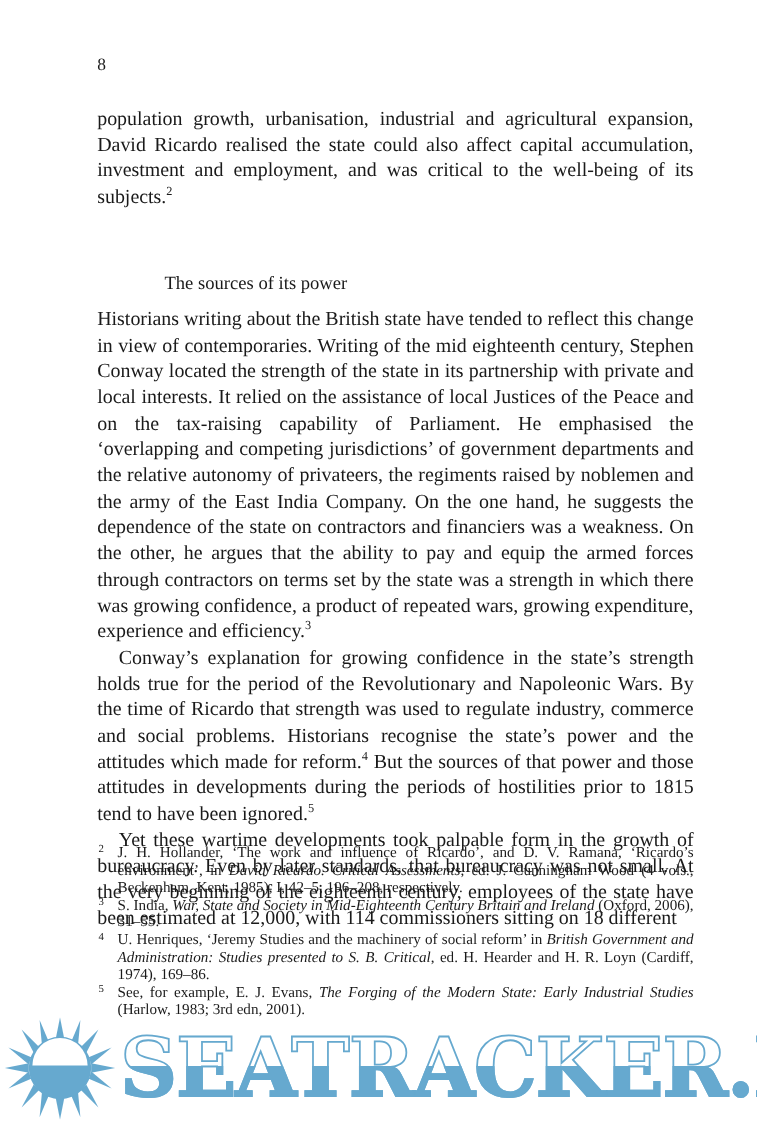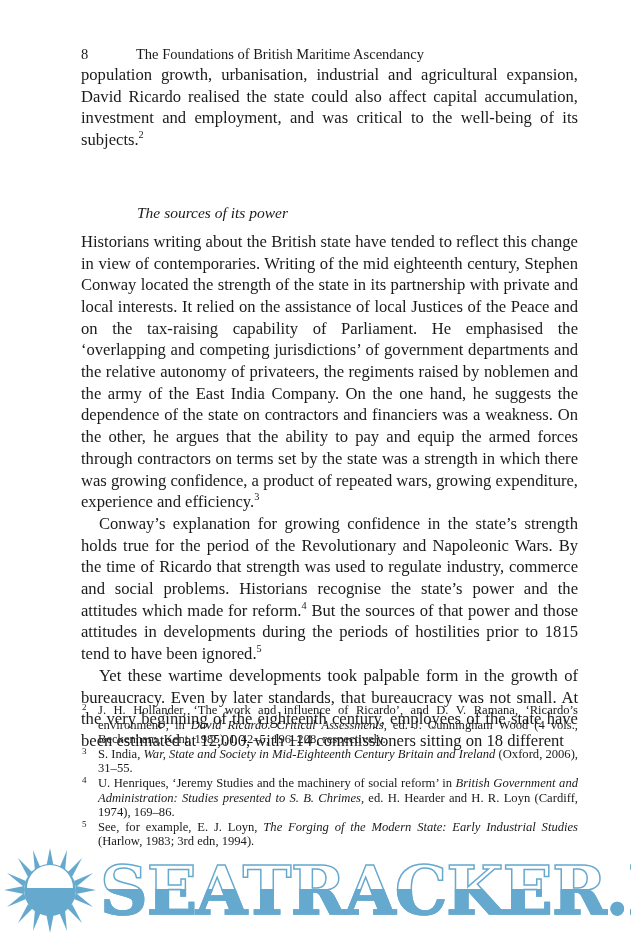--- a/index.html
+++ b/index.html
@@ -9,27 +9,27 @@
     font-family: "Liberation Serif", "DejaVu Serif", serif;
     color: #1a1a1a;
   }
   .running-head {
     font-size: 14.5px; line-height: 20px; height: 20px;
     display: flex; margin-left: 0;
   }
   .running-head .folio { width: 55px; }
   .body-text {
     font-size: 16.6px; line-height: 21.7px; text-align: justify;
-    margin-top: 0;
+    margin-top: 24px;
   }
   .body-text p { margin: 0; }
   .body-text p.indent { text-indent: 18px; }
   .body-text sup, .footnotes sup { font-size: 0.62em; line-height: 0; vertical-align: super; }
   .section-heading {
-    font-style: italic; font-size: 15.5px; line-height: 20px;
+    font-size: 15.5px; line-height: 20px;
     margin: 52px 0 8px 56px;
   }
   .footnotes {
     position: absolute; left: 81px; top: 703px; width: 497px;
     font-family: "Liberation Serif", "DejaVu Serif", serif;
     font-size: 12.6px; line-height: 14.6px; color: #1a1a1a; text-align: justify;
   }
   .fn { position: relative; padding-left: 17px; margin: 0; }
   .fn .fn-num { position: absolute; left: 1px; top: -3px; font-size: 9px; }
   .fn i { }
@@ -47,21 +47,20 @@
     transform: scaleX(0.97); transform-origin: left center;
     white-space: nowrap;
   }
 </style>
 </head>
 <body>
 
 <div class="page">
   <div class="running-head">
     <span class="folio">8</span>
-    <span>The Foundations of British Maritime Ascendancy</span>
   </div>
 
   <div class="body-text">
     <p><span>population growth, urbanisation, industrial and agricultural expansion, David Ricardo realised the state could also affect capital accumulation, investment and employment, and was critical to the well-being of its subjects.</span><sup>2</sup></p>
 
     <div class="section-heading">The sources of its power</div>
 
     <p><span>Historians writing about the British state have tended to reflect this change in view of contemporaries. Writing of the mid eighteenth century, Stephen Conway located the strength of the state in its partnership with private and local interests. It relied on the assistance of local Justices of the Peace and on the tax-raising capability of Parliament. He emphasised the ‘overlapping and competing jurisdictions’ of government departments and the relative autonomy of privateers, the regiments raised by noblemen and the army of the East India Company. On the one hand, he suggests the dependence of the state on contractors and financiers was a weakness. On the other, he argues that the ability to pay and equip the armed forces through contractors on terms set by the state was a strength in which there was growing confidence, a product of repeated wars, growing expenditure, experience and efficiency.</span><sup>3</sup></p>
 
     <p class="indent"><span>Conway’s explanation for growing confidence in the state’s strength holds true for the period of the Revolutionary and Napoleonic Wars. By the time of Ricardo that strength was used to regulate industry, commerce and social problems. Historians recognise the state’s power and the attitudes which made for reform.</span><sup>4</sup><span> But the sources of that power and those attitudes in developments during the periods of hostilities prior to 1815 tend to have been ignored.</span><sup>5</sup></p>
@@ -74,25 +73,25 @@
   <p class="fn">
     <span class="fn-num">2</span>
     <span>J. H. Hollander, ‘The work and influence of Ricardo’, and D. V. Ramana, ‘Ricardo’s environment’, in </span><i>David Ricardo. Critical Assessments</i><span>, ed. J. Cunningham Wood (4 vols., Beckenham, Kent, 1985), I, 42–5, 196–208, respectively.</span>
   </p>
   <p class="fn">
     <span class="fn-num">3</span>
     <span>S. India, </span><i>War, State and Society in Mid-Eighteenth Century Britain and Ireland</i><span> (Oxford, 2006), 31–55.</span>
   </p>
   <p class="fn">
     <span class="fn-num">4</span>
-    <span>U. Henriques, ‘Jeremy Studies and the machinery of social reform’ in </span><i>British Government and Administration: Studies presented to S. B. Chrimes</i><span>, ed. H. Hearder and H. R. Loyn (Cardiff, 1974), 169–86.</span>
+    <span>U. Henriques, ‘Jeremy Studies and the machinery of social reform’ in </span><i>British Government and Administration: Studies presented to S. B. Critical</i><span>, ed. H. Hearder and H. R. Loyn (Cardiff, 1974), 169–86.</span>
   </p>
   <p class="fn">
     <span class="fn-num">5</span>
-    <span>See, for example, E. J. Loyn, </span><i>The Forging of the Modern State: Early Industrial Studies</i><span> (Harlow, 1983; 3rd edn, 1994).</span>
+    <span>See, for example, E. J. Evans, </span><i>The Forging of the Modern State: Early Industrial Studies</i><span> (Harlow, 1983; 3rd edn, 2001).</span>
   </p>
 </div>
 
 <div class="watermark">
   <svg width="96" height="89" viewBox="0 0 96 89" style="position:absolute;left:2px;top:0;">
     <g fill="#66a9cf">
       <polygon points="48,2 52,22 44,22"></polygon>
       <polygon points="48,87 52,67 44,67"></polygon>
       <polygon points="2,44 22,40 22,48"></polygon>
       <polygon points="94,44 74,40 74,48"></polygon>

